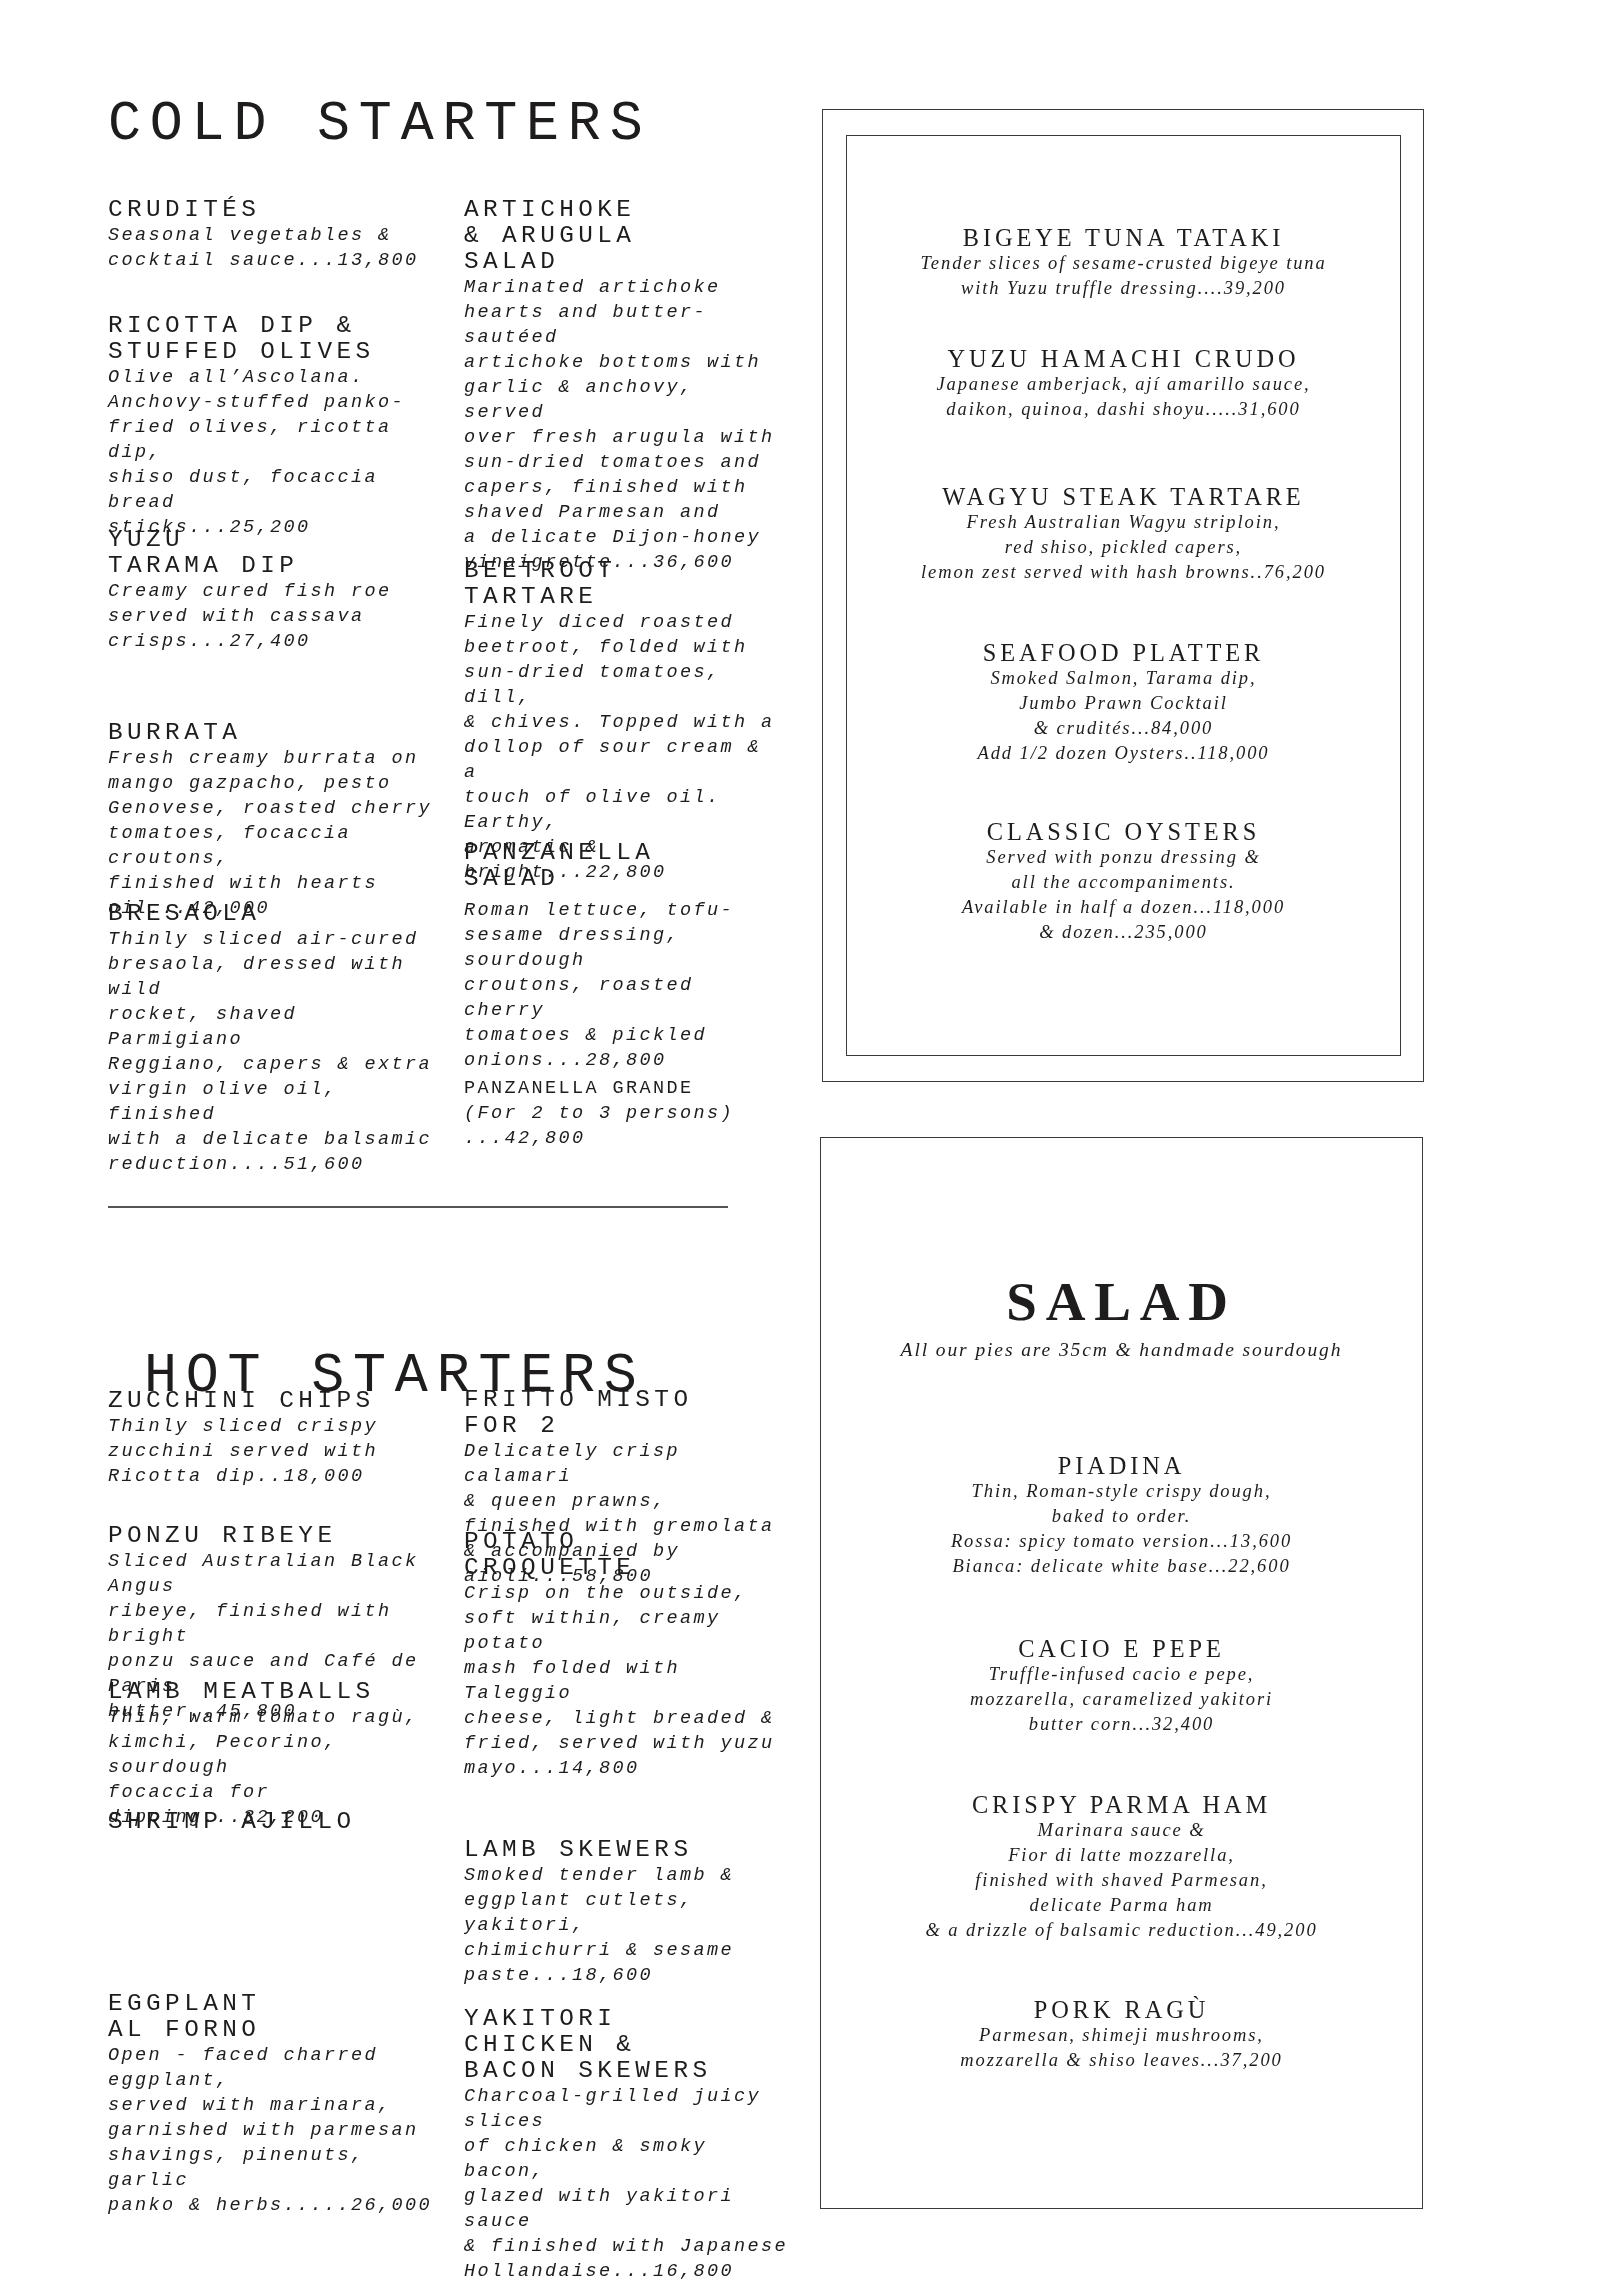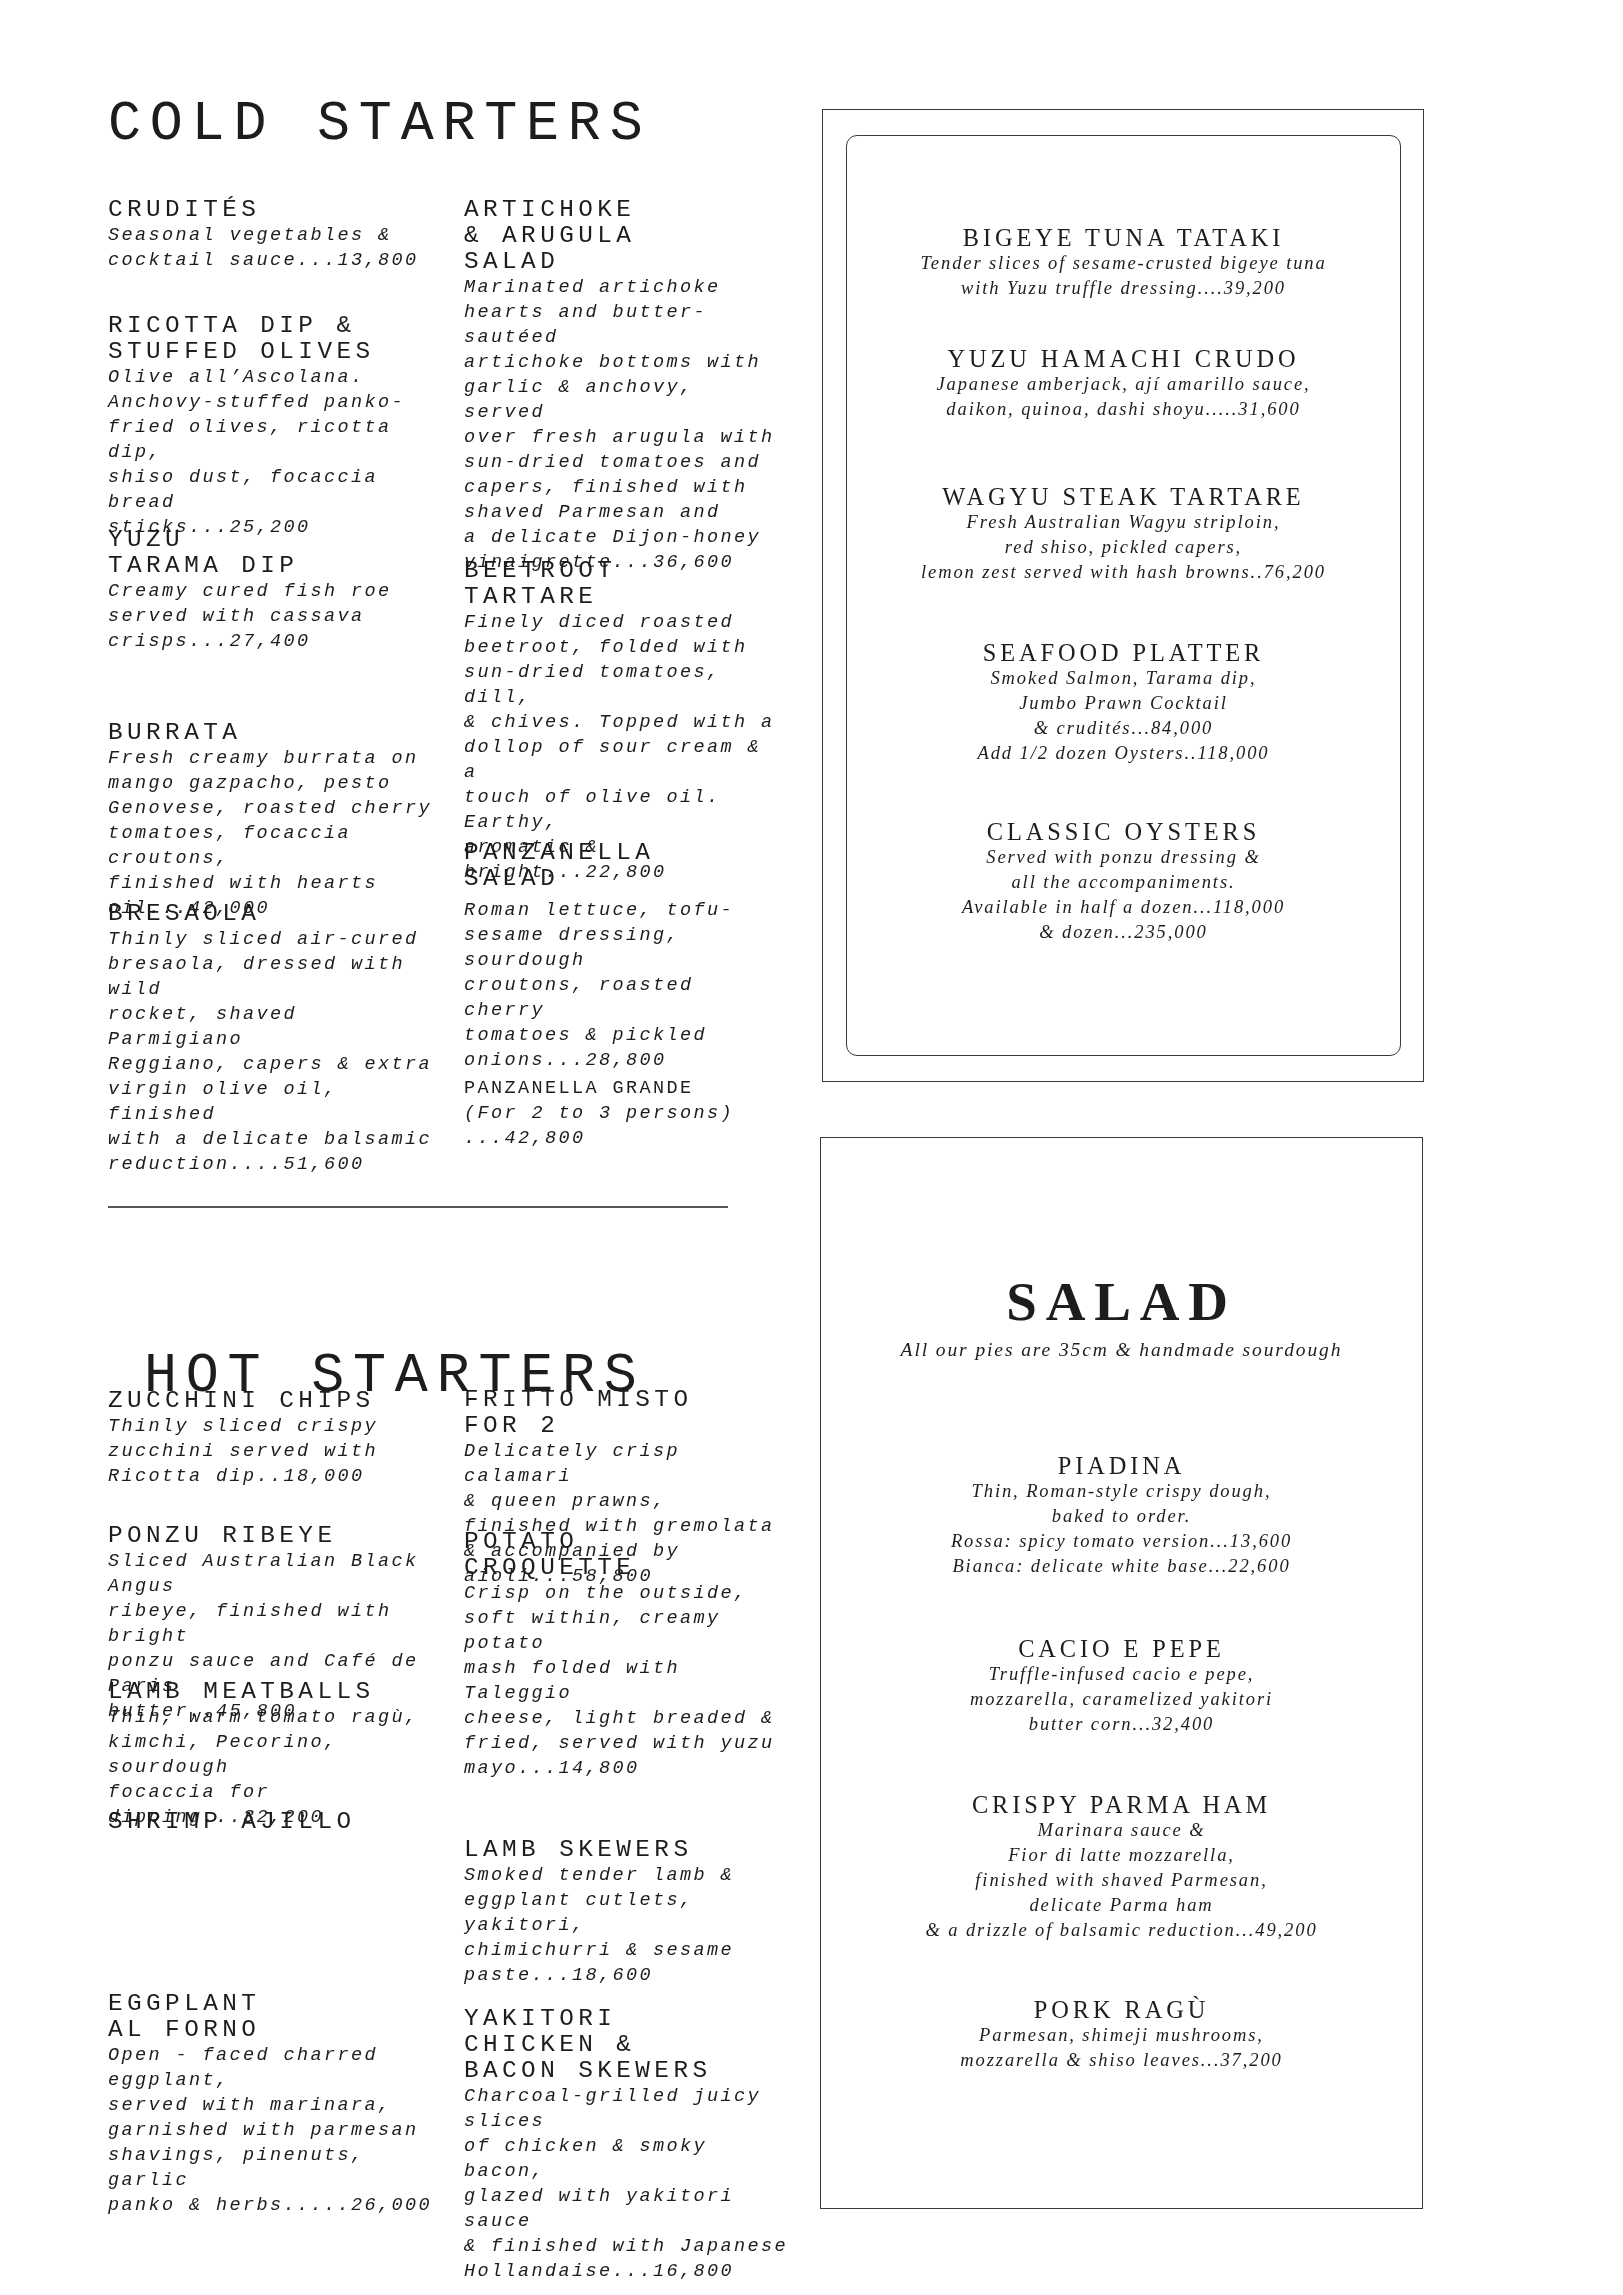--- a/index.html
+++ b/index.html
@@ -98,21 +98,21 @@
 sesame dressing, sourdough
 croutons, roasted cherry
 tomatoes &amp; pickled
 onions...28,800</p>
   <p class="sub-name" style="margin-top:2.9px;">PANZANELLA GRANDE</p>
   <p class="item-desc">(For 2 to 3 persons)
 ...42,800</p>
 </div>
 
 <div class="frame-outer" style="left:822px; top:109px; width:602px; height:973px;"></div>
-<div class="frame-inner" style="left:846px; top:135px; width:555px; height:921px;border-radius:11px;">
+<div class="frame-inner" style="left:846px; top:135px; width:555px; height:921px;">
   <div class="center-block" style="top:88px;">
     <p class="c-name">BIGEYE TUNA TATAKI</p>
     <p class="c-desc">Tender slices of sesame-crusted bigeye tuna
 with Yuzu truffle dressing....39,200</p>
   </div>
   <div class="center-block" style="top:209px;">
     <p class="c-name">YUZU HAMACHI CRUDO</p>
     <p class="c-desc">Japanese amberjack, ají amarillo sauce,
 daikon, quinoa, dashi shoyu.....31,600</p>
   </div>

